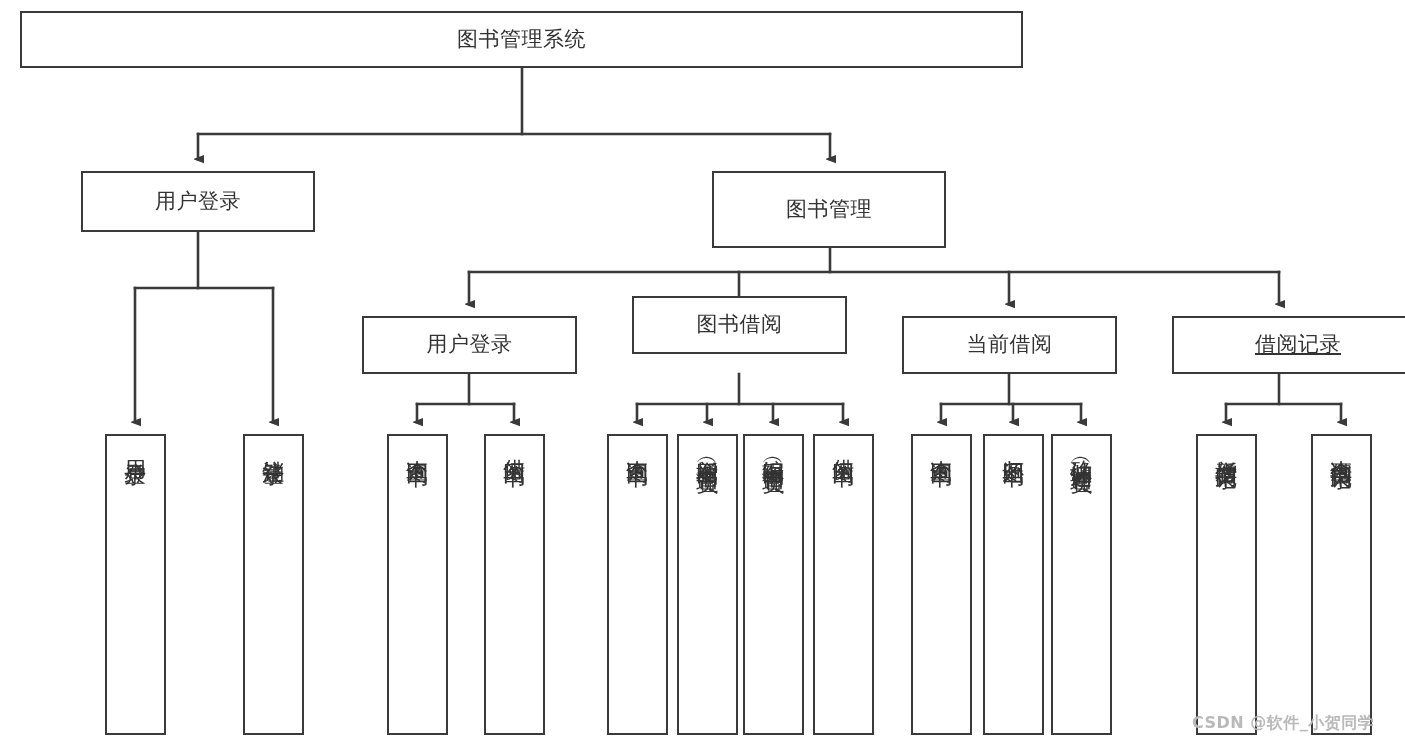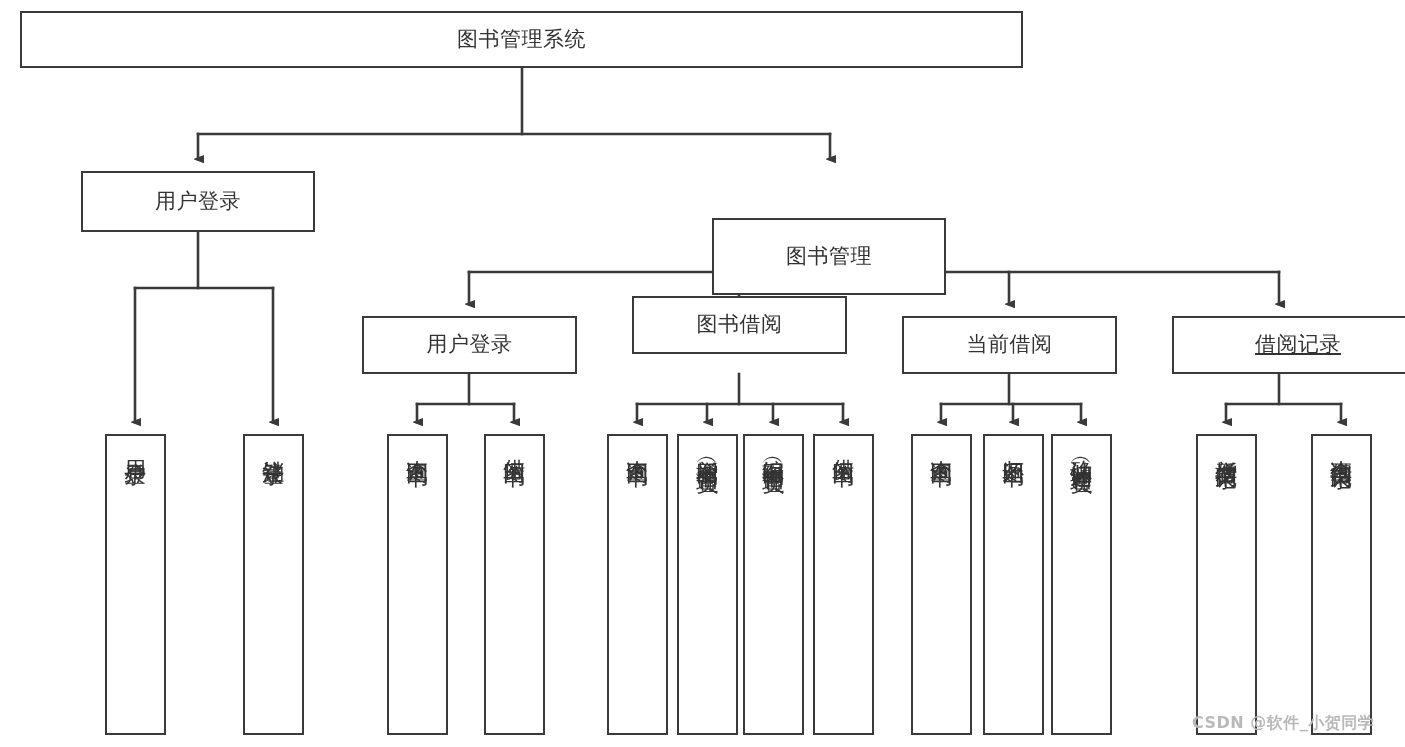--- a/index.html
+++ b/index.html
@@ -125,21 +125,21 @@
     </g>
   </svg>
 
   <div class="node horiz" style="left:20px; top:11px; width:1003px; height:57px;">
     <span class="label">图书管理系统</span>
   </div>
 
   <div class="node horiz" style="left:81px; top:171px; width:234px; height:61px;">
     <span class="label">用户登录</span>
   </div>
-  <div class="node horiz" style="left:712px; top:171px; width:234px; height:77px;margin-top:47px;">
+  <div class="node horiz" style="left:712px; top:171px; width:234px; height:77px;">
     <span class="label">图书管理</span>
   </div>
 
   <div class="node horiz" style="left:362px; top:316px; width:215px; height:58px;">
     <span class="label">用户登录</span>
   </div>
   <div class="node horiz" style="left:632px; top:296px; width:215px; height:58px;">
     <span class="label">图书借阅</span>
   </div>
   <div class="node horiz" style="left:902px; top:316px; width:215px; height:58px;">

